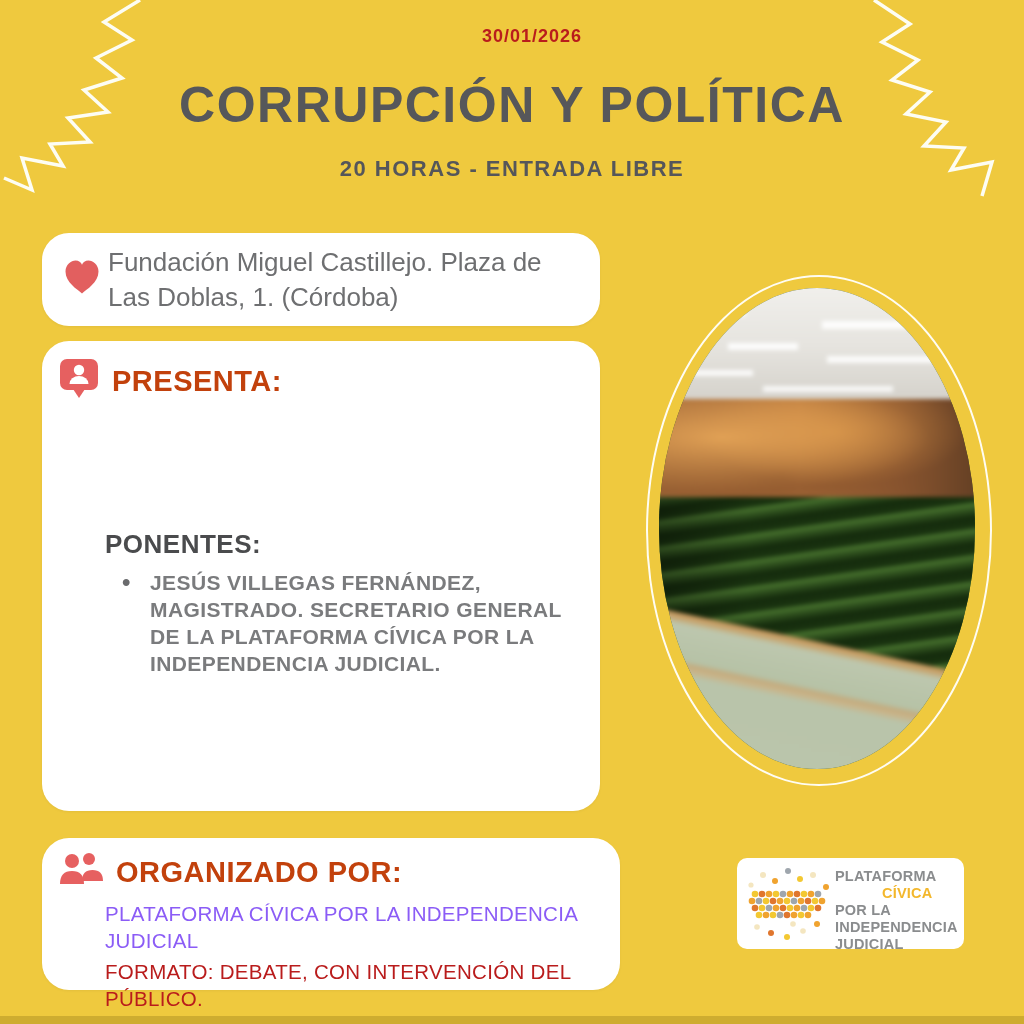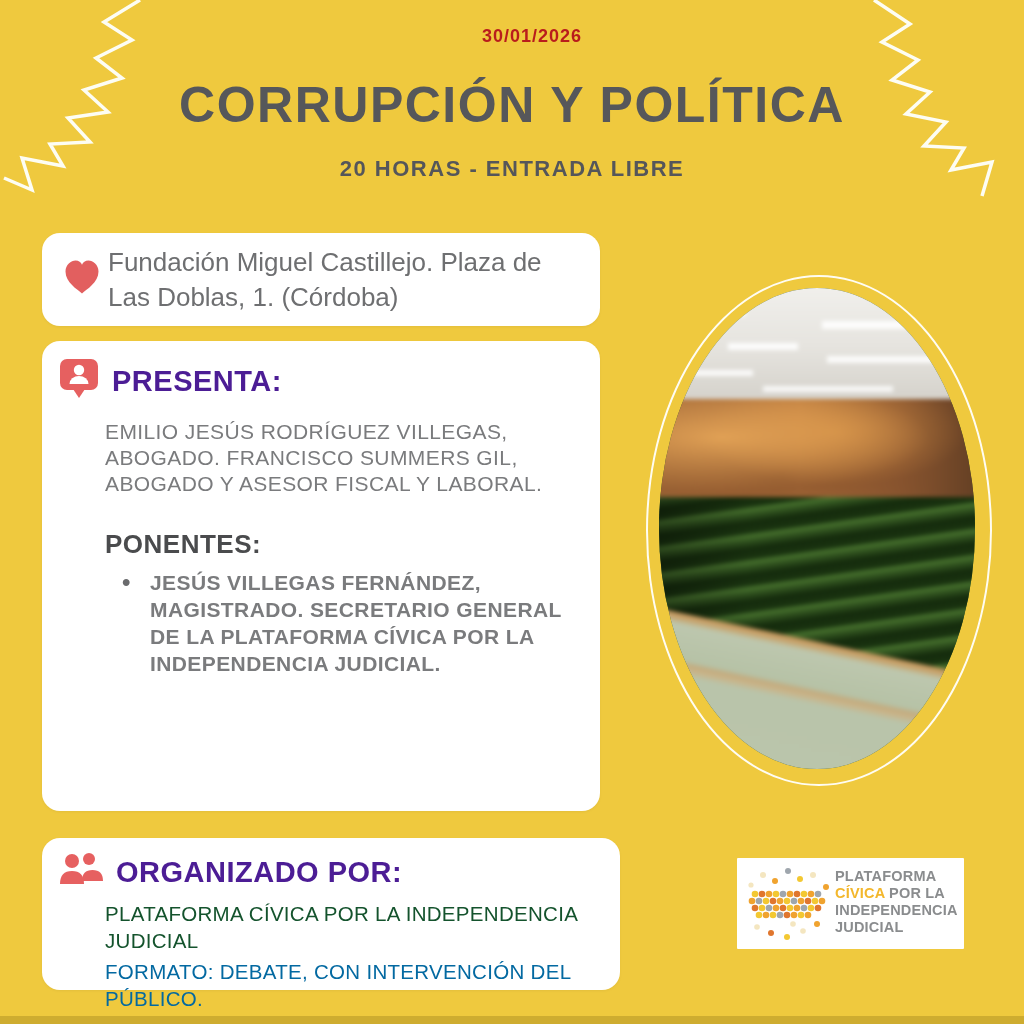--- a/index.html
+++ b/index.html
@@ -18,50 +18,50 @@
 
   
   .date{position:absolute;top:26px;left:0;width:100%;text-align:center;
         font-size:18px;font-weight:bold;letter-spacing:1px;color:#b91c1c;padding-left:20px;}
   .title{position:absolute;top:76px;left:0;width:100%;text-align:center;
          font-size:50px;font-weight:bold;letter-spacing:1.5px;color:#56575a;}
   .subtitle{position:absolute;top:156px;left:0;width:100%;text-align:center;
             font-size:22px;font-weight:bold;letter-spacing:1.5px;color:#55565a;}
 
   
-  .card{position:absolute;background:#ffffff;border-radius:18px;
+  .card{position:absolute;background:#ffffff;border-radius:27px;
         box-shadow:0 1px 3px rgba(0,0,0,0.05);}
   .card-location{left:42px;top:233px;width:558px;height:93px;}
   .card-presenta{left:42px;top:341px;width:558px;height:470px;}
   .card-organizado{left:42px;top:838px;width:578px;height:152px;}
 
   .loc-icon{position:absolute;left:18px;top:22px;}
   .loc-text{position:absolute;left:66px;top:12px;width:445px;
             font-size:26px;line-height:35px;color:#6e6f71;}
 
   .sec-head{display:flex;align-items:center;gap:12px;}
-  .sec-head .label{font-size:29px;font-weight:bold;letter-spacing:0.5px;color:#4c1d95;}
+  .sec-head .label{font-size:29px;font-weight:bold;letter-spacing:0.5px;color:#c2410c;}
 
   .card-presenta .sec-head{position:absolute;left:16px;top:16px;}
   .presenta-body{position:absolute;left:63px;top:78px;width:482px;
                  font-size:21px;line-height:26px;letter-spacing:0.4px;color:#7a7b7d;}
   .ponentes-head{position:absolute;left:63px;top:188px;
                  font-size:26px;font-weight:bold;letter-spacing:0.5px;color:#4a4b4d;}
   .ponentes-list{position:absolute;left:66px;top:216px;width:475px;
                  margin:12px;padding:0;list-style:none;font-weight:bold;}
   .ponentes-list li{position:relative;padding-left:30px;margin-bottom:34px;
                     font-size:21px;line-height:27px;letter-spacing:0.4px;color:#7a7b7d;}
   .ponentes-list li::before{content:"\2022";position:absolute;left:2px;top:-1px;
                     font-size:24px;color:#6a6b6d;}
 
   .card-organizado .sec-head{position:absolute;left:16px;top:12px;}
   .org-text{position:absolute;left:63px;top:62px;width:525px;
-            font-size:20.5px;line-height:27px;letter-spacing:0.3px;color:#14532d;}
+            font-size:20.5px;line-height:27px;letter-spacing:0.3px;color:#8b5cf6;}
   .format-text{position:absolute;left:63px;top:120px;width:525px;
-            font-size:20.5px;line-height:27px;letter-spacing:0.3px;color:#0369a1;}
+            font-size:20.5px;line-height:27px;letter-spacing:0.3px;color:#b91c1c;}
 
   
   .oval-ring{position:absolute;left:646px;top:275px;width:342px;height:507px;
              border:2.5px solid rgba(255,255,252,0.95);border-radius:50%;}
   .oval-photo{position:absolute;left:659px;top:288px;width:316px;height:481px;
               border-radius:50%;overflow:hidden;background:#3a5a2a;}
   .ph{position:absolute;left:-4%;top:-4%;width:108%;height:108%;filter:blur(2px);}
   .ph-ceiling{position:absolute;left:0;top:0;width:100%;height:27%;
       background:linear-gradient(180deg,#f4f3f0 0%,#e6e4df 55%,#d2cfc8 100%);}
   .ph-lights{position:absolute;left:0;top:6%;width:100%;height:20%;
@@ -84,26 +84,26 @@
   .ph-seats{position:absolute;left:0;top:44%;width:100%;height:58%;
       background:
         linear-gradient(90deg,rgba(0,0,0,0.35) 0%,rgba(0,0,0,0) 30%),
         repeating-linear-gradient(172deg,#49742f 0px,#2c4c1c 7px,#142a0c 14px,#1b3511 24px,#49742f 26px);}
   .ph-floor{position:absolute;left:-20%;top:62%;width:150%;height:60%;
       transform:rotate(12deg);transform-origin:left top;
       background:linear-gradient(180deg,#c09058 0px,#c7a36b 5px,#bdc7ae 12px,#b6c2a6 46px,#c3ab7e 50px,#c9b489 55px,#b9c4aa 62px,#bec8ae 100%);}
 
   
   .logo-box{position:absolute;left:737px;top:858px;width:227px;height:91px;
-            background:#ffffff;border-radius:1px;}
+            background:#ffffff;border-radius:10px;}
   .logo-dots{position:absolute;left:6px;top:4px;}
   .logo-text{position:absolute;left:98px;top:10px;
              font-size:14.5px;line-height:17px;font-weight:bold;
              letter-spacing:0.2px;color:#8a8c8e;}
-  .logo-text .hl{color:#f3b72c;}
+  .logo-text .hl{color:#f3b72c;margin-left:47px;}
 
   .bottom-strip{position:absolute;left:0;bottom:0;width:100%;height:8px;
                 background:rgba(90,70,0,0.22);}
 </style>
 </head>
 <body>
 
 <div class="poster">
 
   <svg class="zig zig-left" width="150" height="195" viewBox="0 0 150 195">
@@ -133,21 +133,20 @@
       <span>
         <svg width="42" height="44" viewBox="0 0 42 44">
           <rect x="2" y="2" width="38" height="31" rx="7" fill="#e66060"></rect>
           <path d="M15 32 L27 32 L21 41 Z" fill="#e66060"></path>
           <circle cx="21" cy="13" r="5.2" fill="#ffffff"></circle>
           <path d="M11.5 27 a9.5 8 0 0 1 19 0 Z" fill="#ffffff"></path>
         </svg>
       </span>
       <span class="label">PRESENTA:</span>
     </div>
-    <div class="presenta-body">EMILIO JESÚS RODRÍGUEZ VILLEGAS, ABOGADO. FRANCISCO SUMMERS GIL, ABOGADO Y ASESOR FISCAL Y LABORAL.</div>
     <div class="ponentes-head">PONENTES:</div>
     <ul class="ponentes-list">
       <li>JESÚS VILLEGAS FERNÁNDEZ, MAGISTRADO. SECRETARIO GENERAL DE LA PLATAFORMA CÍVICA POR LA INDEPENDENCIA JUDICIAL.</li>
     </ul>
   </div>
 
   <div class="card card-organizado">
     <div class="sec-head">
       <span>
         <svg width="46" height="40" viewBox="0 0 46 40">

